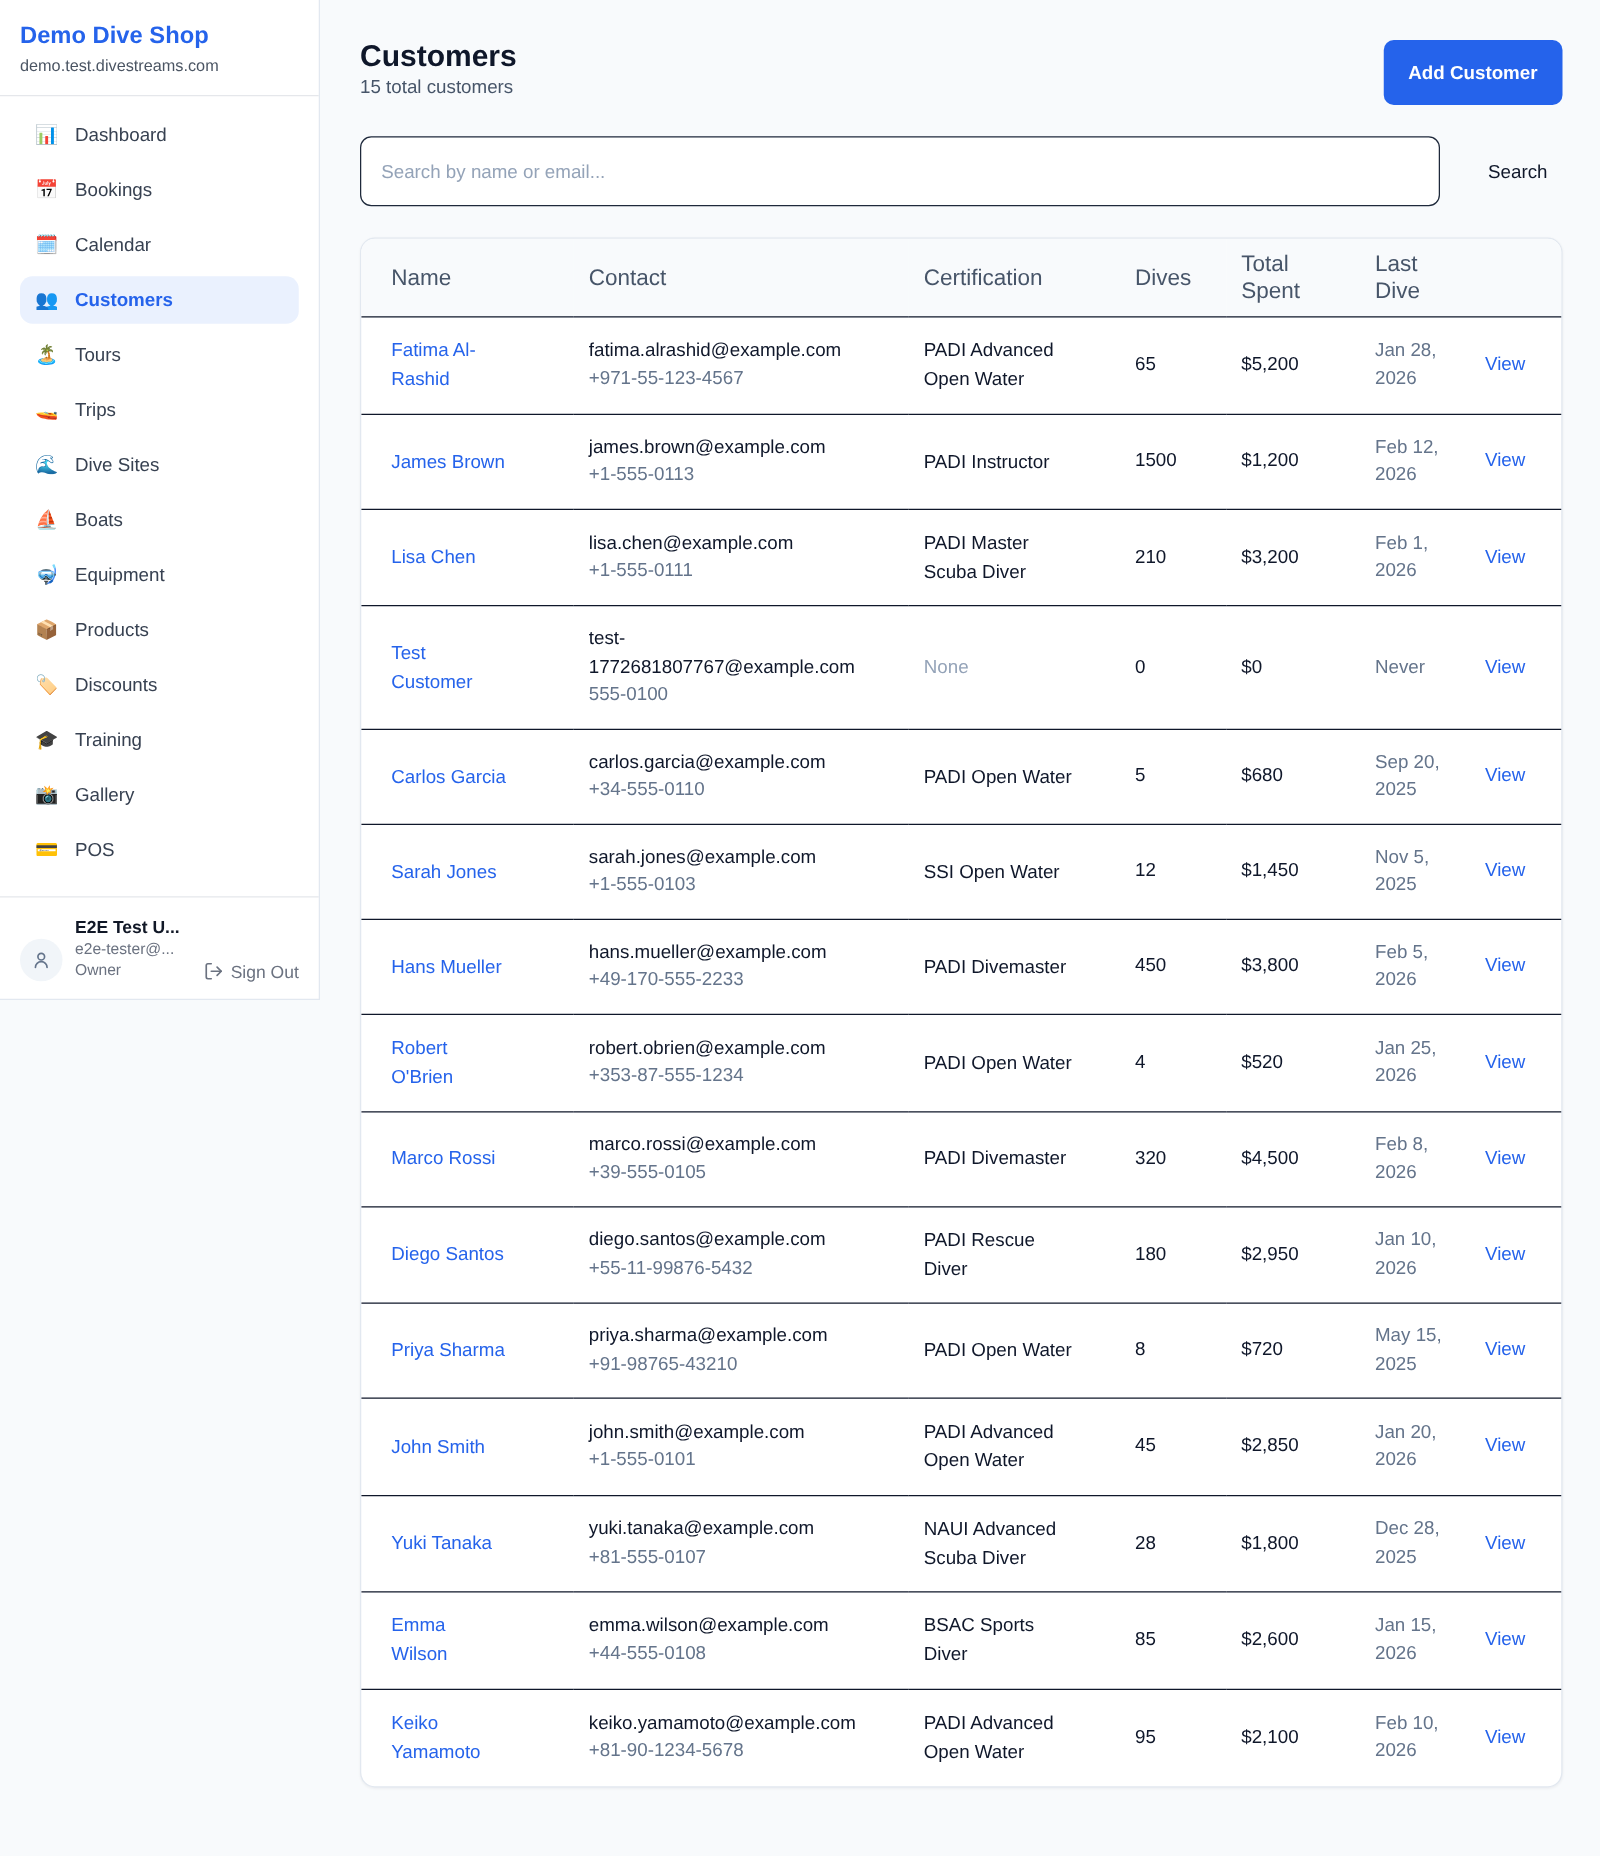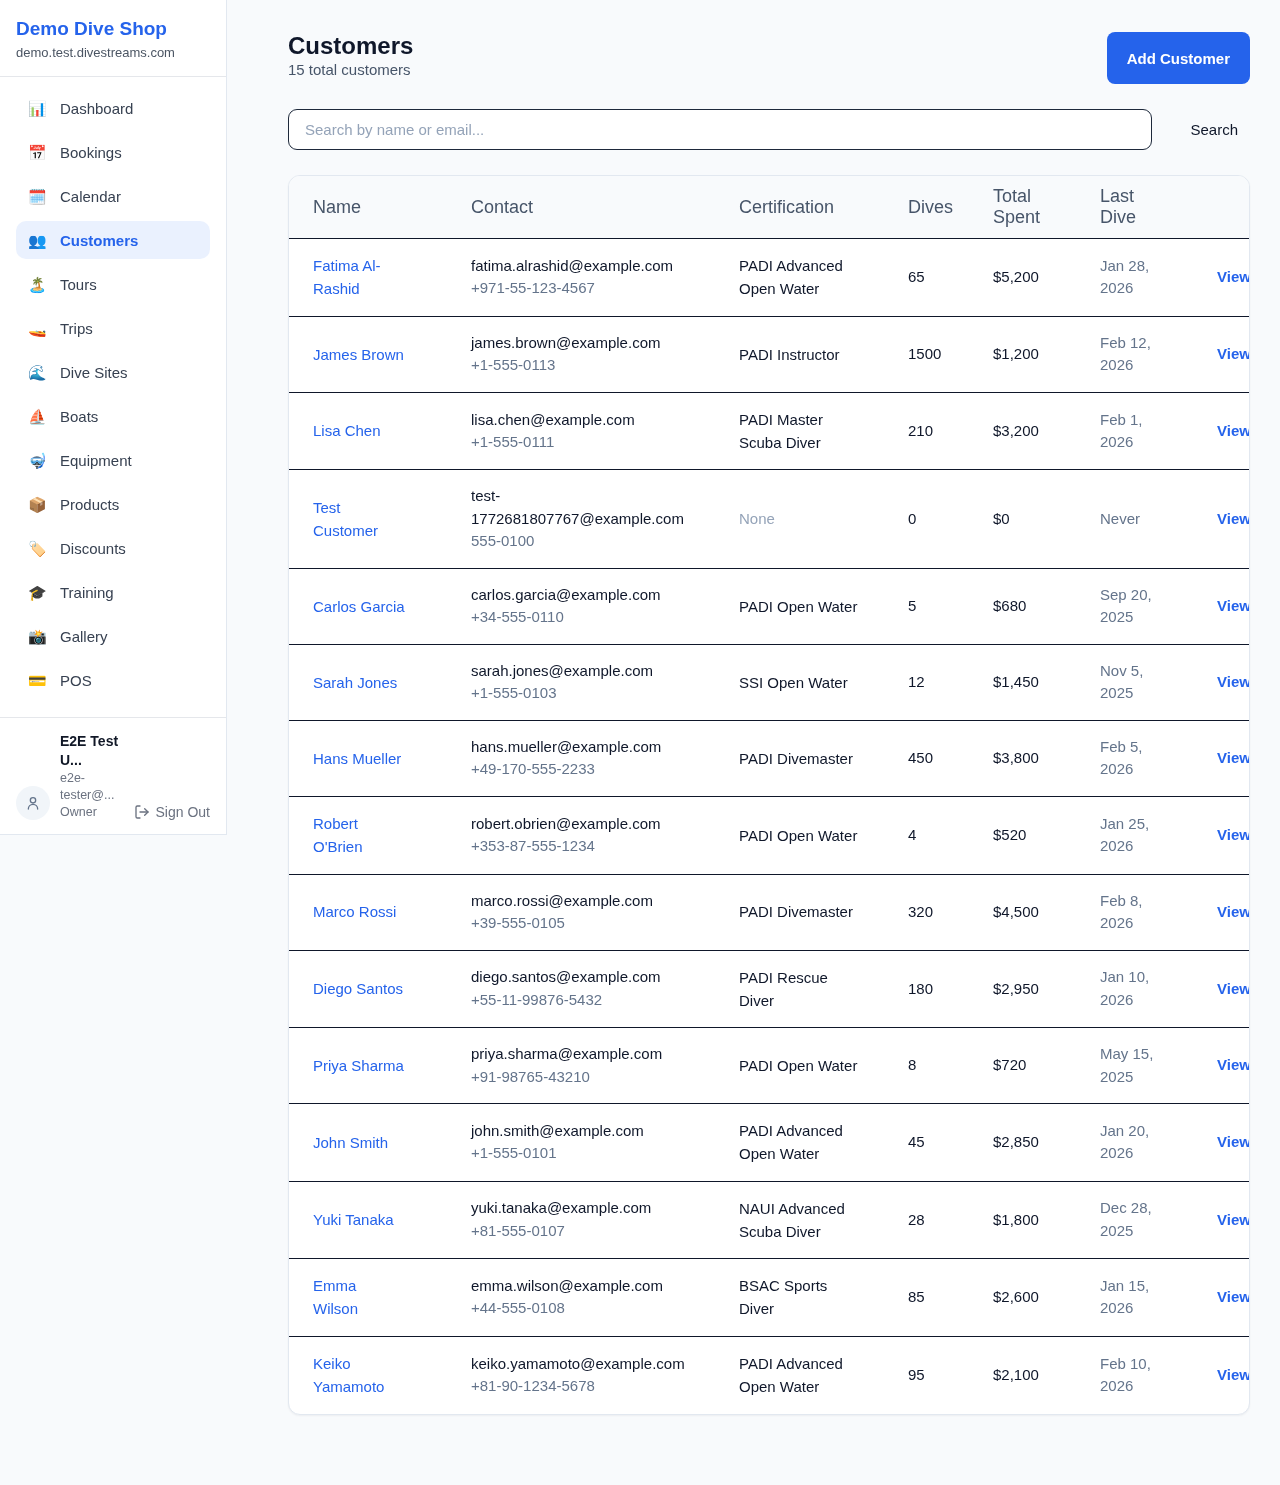--- a/index.html
+++ b/index.html
@@ -7,21 +7,21 @@
     --page-bg:#f8fafc;
     --row-border:#0f172a;
     --muted:#64748b;
     --dark:#0f172a;
   }
   *{box-sizing:border-box;margin:0;padding:0;}
   html,body{width:1280px;background:var(--page-bg);font-family:"Liberation Sans",sans-serif;}
   body{position:relative;height:1485px;overflow:hidden;color:var(--dark);}
 
   
-  .sidebar{position:absolute;left:0;top:0;width:227px;background:#fff;border-right:1px solid #e2e8f0;border-bottom:1px solid #e2e8f0;}
+  .sidebar{position:absolute;left:0;top:0;width:256px;background:#fff;border-right:1px solid #e2e8f0;border-bottom:1px solid #e2e8f0;}
   .side-head{padding:18px 16px 16px;border-bottom:1px solid #e5e7eb;}
   .shop-name{color:var(--accent);font-size:19px;font-weight:700;margin-bottom:5px;}
   .shop-domain{color:#4b5563;font-size:13px;}
   .nav{padding:12px 16px;}
   .nav-item{display:flex;align-items:center;gap:12px;height:38px;padding:0 12px;margin-bottom:6px;border-radius:10px;text-decoration:none;color:#374151;font-size:15px;}
   .nav-item.active{background:#eaf1fe;color:var(--accent);font-weight:600;}
   .nav-icon{width:20px;font-size:15px;line-height:1;display:inline-flex;justify-content:center;}
   .side-foot{border-top:1px solid #e5e7eb;padding:14px 16px;display:flex;align-items:flex-end;gap:10px;}
   .avatar{width:34px;height:34px;border-radius:50%;background:#f1f5f9;display:flex;align-items:center;justify-content:center;flex:none;}
   .user-meta{flex:1;min-width:0;}
@@ -29,21 +29,21 @@
   .user-email,.user-role{font-size:12.5px;color:#6b7280;line-height:1.35;}
   .signout{display:flex;align-items:center;gap:6px;border:none;background:transparent;color:#6b7280;font-size:14px;font-family:inherit;cursor:pointer;flex:none;}
 
   
   .main{position:absolute;left:256px;top:0;right:0;padding:32px 30px 26px 32px;}
   .page-head{display:flex;justify-content:space-between;align-items:flex-start;}
   .page-title{font-size:24px;font-weight:700;color:var(--dark);line-height:1.2;}
   .page-sub{margin-top:0;font-size:15px;color:#475569;}
   .add-btn{background:var(--accent);color:#fff;border:none;border-radius:8px;font-family:inherit;font-size:15px;font-weight:600;padding:0 20px;height:52px;cursor:pointer;}
   .search-row{margin-top:25px;display:flex;align-items:center;}
-  .search-input{flex:1;height:41px;border:1px solid #1e293b;border-radius:9px;padding:0 16px;font-size:15px;font-family:inherit;color:var(--dark);background:#fff;outline:none;}
+  .search-input{flex:1;height:56px;border:1px solid #1e293b;border-radius:9px;padding:0 16px;font-size:15px;font-family:inherit;color:var(--dark);background:#fff;outline:none;}
   .search-input::placeholder{color:#94a3b8;}
   .search-btn{border:none;background:transparent;font-family:inherit;font-size:15px;font-weight:500;color:var(--dark);margin-left:26px;padding:8px 12px;cursor:pointer;}
 
   
   .card{margin-top:25px;background:#fff;border:1px solid #e2e8f0;border-radius:12px;box-shadow:0 1px 2px rgba(15,23,42,.05);overflow:hidden;}
   table{width:100%;border-collapse:collapse;table-layout:fixed;}
   col.c-name{width:170px;}col.c-contact{width:268px;}col.c-cert{width:169px;}
   col.c-dives{width:85px;}col.c-spent{width:107px;}col.c-last{width:88px;}col.c-view{width:75px;}
   thead tr{background:#f8fafc;border-bottom:1px solid var(--row-border);}
   th{padding:10px 12px;height:60px;text-align:left;vertical-align:middle;font-size:18px;font-weight:500;color:#475569;}
@@ -51,21 +51,21 @@
   th:nth-child(5) .th-inner,th:nth-child(6) .th-inner{max-width:46px;}
   tbody tr{border-bottom:1px solid var(--row-border);}
   tbody tr:last-child{border-bottom:none;}
   td{padding:15px 12px;vertical-align:middle;font-size:15px;color:var(--dark);line-height:1.5;}
   .name-link{color:var(--accent);text-decoration:none;font-weight:500;display:inline-block;max-width:92px;line-height:1.55;}
   .email{color:var(--dark);max-width:240px;overflow-wrap:break-word;}
   .phone{color:var(--muted);}
   .cert{max-width:124px;line-height:1.55;}
   .cert.muted{color:#94a3b8;}
   .last{color:var(--muted);max-width:62px;line-height:1.5;}
-  .view-link{color:var(--accent);text-decoration:none;font-weight:700;margin-left:29px;}
+  .view-link{color:var(--accent);text-decoration:none;font-weight:400;}
 </style>
 </head>
 <body>
 
 <aside class="sidebar">
   <div class="side-head">
     <div class="shop-name">Demo Dive Shop</div>
     <div class="shop-domain">demo.test.divestreams.com</div>
   </div>
   <nav class="nav" id="nav">

